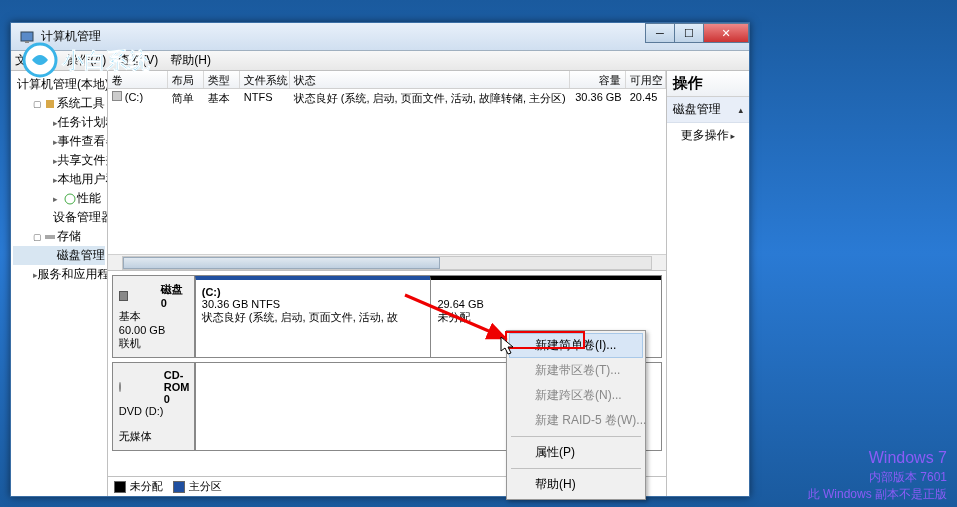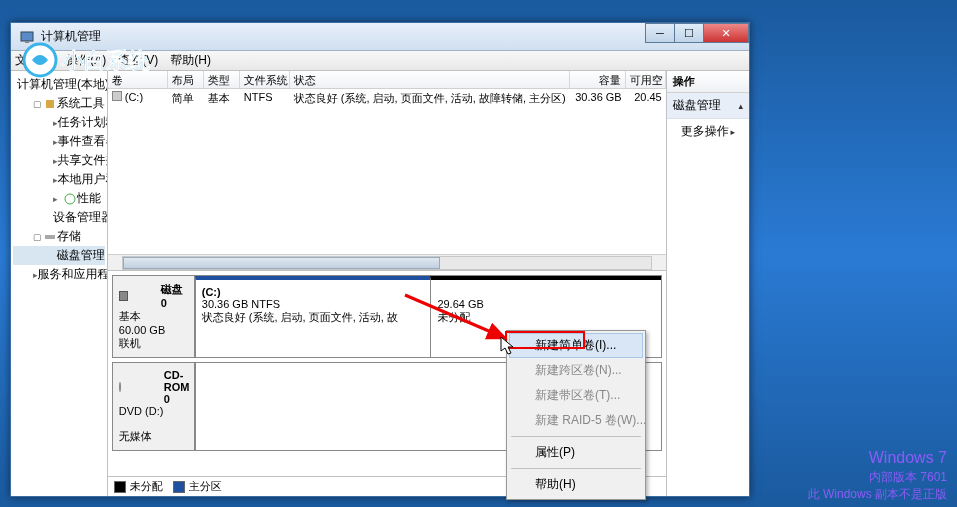--- a/index.html
+++ b/index.html
@@ -26,41 +26,41 @@
 .tree-node.group { padding-left: 20px; }
 .tree-expand { width: 10px; font-size: 9px; color: #666; display: inline-block; }
 .tree-node.selected { background: #d8e6f2; }
 
 .center-pane { flex: 1; display: flex; flex-direction: column; border-right: 1px solid #c0c0c0; }
 .volume-list { height: 200px; border-bottom: 1px solid #c0c0c0; display: flex; flex-direction: column; overflow: hidden; }
 .vol-header { display: flex; background: linear-gradient(to bottom, #fff, #eef1f5); border-bottom: 1px solid #d0d0d0; font-size: 11px; height: 18px; }
 .vol-header > div { border-right: 1px solid #d8d8d8; padding: 2px 4px; white-space: nowrap; overflow: hidden; }
 .vol-row { display: flex; font-size: 11px; padding: 1px 0; }
 .vol-row > div { padding: 1px 4px; white-space: nowrap; overflow: hidden; }
-.col-vol { width: 60px; } .col-layout { width: 36px; } .col-type { width: 36px; } .col-fs { width: 50px; } .col-status { flex: 1; } .col-cap { width: 56px; text-align: right; } .col-free { width: 40px; text-align: right; }
+.col-vol { width: 60px; } .col-layout { width: 36px; } .col-type { width: 36px; } .col-fs { width: 50px; } .col-status { flex: 1; } .col-cap { width: 56px; text-align: right; } .col-free { width: 40px; text-align: left; }
 .vol-scrollbar { height: 16px; background: #f0f0f0; border-top: 1px solid #d0d0d0; margin-top: auto; display: flex; align-items: center; }
 .vol-scroll-track { flex: 1; height: 14px; margin: 0 14px; background: #e8e8e8; border: 1px solid #c8c8c8; position: relative; }
 .vol-scroll-thumb { position: absolute; left: 0; width: 60%; height: 100%; background: linear-gradient(to bottom, #e0e8f0, #c0d0e0); border: 1px solid #9ab; }
 
 .disk-map { flex: 1; overflow: auto; padding: 0; background: #fff; }
 .disk-row { display: flex; border: 1px solid #888; margin: 4px; }
 .disk-label { width: 82px; padding: 6px; font-size: 11px; border-right: 1px solid #888; background: #f0f0f0; }
 .disk-label b { font-weight: bold; margin-left: 30px; }
 .disk-parts { flex: 1; display: flex; }
 .part { border-left: 1px solid #888; padding: 6px; font-size: 11px; position: relative; }
 .part.primary { border-top: 4px solid #2050a0; }
 .part.unalloc { border-top: 4px solid #000; }
 .cd-icon { display: inline-block; width: 10px; height: 10px; border: 1px solid #888; border-radius: 50%; margin-right: 3px; }
 
 .legend { height: 20px; border-top: 1px solid #c0c0c0; display: flex; align-items: center; padding: 0 6px; font-size: 11px; gap: 10px; }
 .legend-item { display: flex; align-items: center; gap: 4px; }
 .legend-sw { width: 12px; height: 12px; border: 1px solid #666; }
 
 .right-pane { width: 130px; background: #fff; font-size: 12px; }
-.rp-header { background: linear-gradient(to bottom, #fff, #eef1f5); padding: 3px 6px; border-bottom: 1px solid #d0d0d0; font-weight: bold; font-size: 11px; }
+.rp-header { background: linear-gradient(to bottom, #fff, #eef1f5); padding: 3px 6px; border-bottom: 1px solid #d0d0d0; font-weight: bold; font-size: 15px; }
 .rp-section { background: #e8eef8; padding: 4px 6px; display: flex; justify-content: space-between; align-items: center; border-bottom: 1px solid #d8e0ec; }
 .rp-item { padding: 4px 14px; display: flex; justify-content: space-between; align-items: center; }
 .rp-arrow { font-size: 9px; color: #333; }
 
 .context-menu { position: absolute; left: 506px; top: 330px; width: 140px; background: #f0f0f0; border: 1px solid #979797; box-shadow: 2px 2px 4px rgba(0,0,0,0.3); font-size: 12px; z-index: 20; padding: 2px; }
 .ctx-item { padding: 4px 20px 4px 26px; white-space: nowrap; }
 .ctx-item.disabled { color: #888; }
 .ctx-item.highlighted { background: #d8e6f6; border: 1px solid #a8c8e8; padding: 3px 19px 3px 25px; }
 .ctx-sep { height: 1px; background: #c0c0c0; margin: 3px 2px; }
 .ctx-highlight-box { position: absolute; left: 505px; top: 331px; width: 80px; height: 18px; border: 2px solid #e00; z-index: 25; pointer-events: none; }
@@ -279,22 +279,22 @@
   <defs>
       <marker id="ah" markerWidth="8" markerHeight="8" refX="6" refY="3" orient="auto">
         <path d="M0,0 L7,3 L0,6 Z" fill="#e00"></path>
       </marker>
     </defs>
   <line x1="5" y1="5" x2="105" y2="48" stroke="#e00" stroke-width="3" marker-end="url(#ah)"></line>
 </svg>
 
 <div class="context-menu">
   <div class="ctx-item highlighted">新建简单卷(I)...</div>
+  <div class="ctx-item disabled">新建带区卷(T)...</div>
   <div class="ctx-item disabled">新建跨区卷(N)...</div>
-  <div class="ctx-item disabled">新建带区卷(T)...</div>
   <div class="ctx-item disabled">新建 RAID-5 卷(W)...</div>
   <div class="ctx-sep"></div>
   <div class="ctx-item">属性(P)</div>
   <div class="ctx-sep"></div>
   <div class="ctx-item">帮助(H)</div>
 </div>
 <div class="ctx-highlight-box"></div>
 
 <svg class="cursor-img" width="18" height="22">
   <path d="M1,1 L1,15 L5,12 L8,18 L11,17 L8,11 L13,11 Z" fill="#fff" stroke="#000" stroke-width="1"></path>

